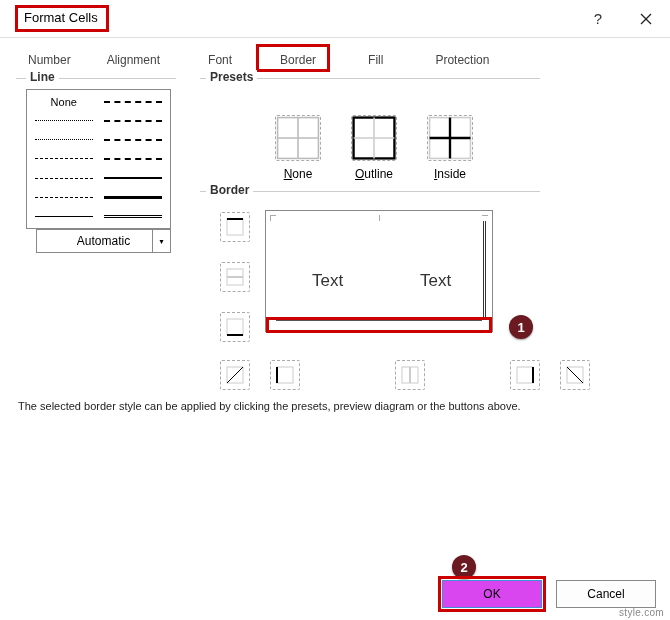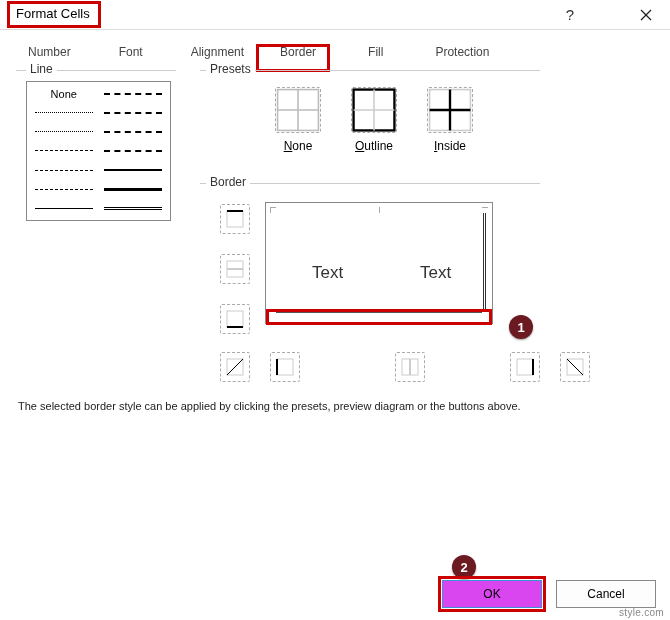--- a/index.html
+++ b/index.html
@@ -13,26 +13,25 @@
     }
     body {
       width: 670px;
       height: 620px;
       position: relative;
       background: #fff;
       overflow: hidden;
     }
     
     .titlebar {
-      height: 30px;
-      display: flex;
-      align-items: center;
-      padding: 0 0 0 10px;
+      height: 38px;
+      display: flex;
+      align-items: center;
+      padding: 0 0 0 18px;
       border-bottom: 1px solid #ddd;
-      gap: 28px;
     }
     .title-wrap {
       border: 3px solid #cc0000;
       padding: 2px 8px 4px 6px;
       margin-left: -3px;
       margin-top: -1px;
     }
     .title-text {
       font-size: 13px;
     }
@@ -72,20 +71,21 @@
       left: 18px;
       top: 400px;
       font-size: 11px;
       color: #222;
     }
     
     .grp-label {
       font-size: 12px;
       color: #333;
       margin-bottom: 6px;
+      font-weight: bold;
     }
     .content {
       position: relative;
       padding: 10px 16px;
     }
     .line-group {
       position: absolute;
       left: 16px;
       top: 2px;
       width: 160px;
@@ -142,21 +142,21 @@
       justify-content: center;
       font-size: 8px;
     }
     
     .presets-group {
       position: absolute;
       left: 200px;
       top: 2px;
       width: 340px;
       border-top: 1px solid #ccc;
-      padding-top: 6px;
+      padding-top: 26px;
     }
     .presets-group .grp-label { position: absolute; top: -9px; left: 6px; background:#fff; padding: 0 4px; }
     .preset-row {
       display: flex;
       gap: 30px;
       padding: 10px 0 0 75px;
     }
     .preset-item { display: flex; flex-direction: column; align-items: center; gap: 6px; }
     .preset-btn {
       width: 46px;
@@ -295,22 +295,22 @@
   <div class="titlebar-btn close">
     <svg viewBox="0 0 12 12">
         <line x1="1" y1="1" x2="11" y2="11" stroke="#222" stroke-width="1.2"></line>
         <line x1="11" y1="1" x2="1" y2="11" stroke="#222" stroke-width="1.2"></line>
       </svg>
   </div>
 </div>
 
 <div class="tabstrip">
   <div class="tab">Number</div>
+  <div class="tab">Alignment</div>
   <div class="tab" style="padding-left:30px;padding-right:30px">Font</div>
-  <div class="tab">Alignment</div>
   <div class="tab selected">Border</div>
   <div class="tab" style="padding-left:34px;padding-right:34px">Fill</div>
   <div class="tab">Protection</div>
 </div>
 <div class="tab-highlight" style="left:256px; top:44px; width:74px; height:28px;"></div>
 
 <div class="content">
 
   <div class="line-group">
     <span class="grp-label">Line</span>
@@ -352,20 +352,24 @@
         <div class="style-cell">
             <div class="style-line" style="border-bottom:2px solid #000"></div>
           </div>
         <div class="style-cell">
             <div class="style-line" style="border-bottom:3px solid #000"></div>
           </div>
         <div class="style-cell">
             <div class="style-line" style="border-bottom:3px double #000;height:3px"></div>
           </div>
       </div>
+    </div>
+    <div class="color-select">
+      <span>Automatic</span>
+      <span class="arrow">▾</span>
     </div>
   </div>
 
   <div class="presets-group">
     <span class="grp-label">Presets</span>
     <div class="preset-row">
       <div class="preset-item">
         <div class="preset-btn">
           <svg viewBox="0 0 28 28">
               <rect x="1" y="1" width="26" height="26" fill="none" stroke="#bbb"></rect>

